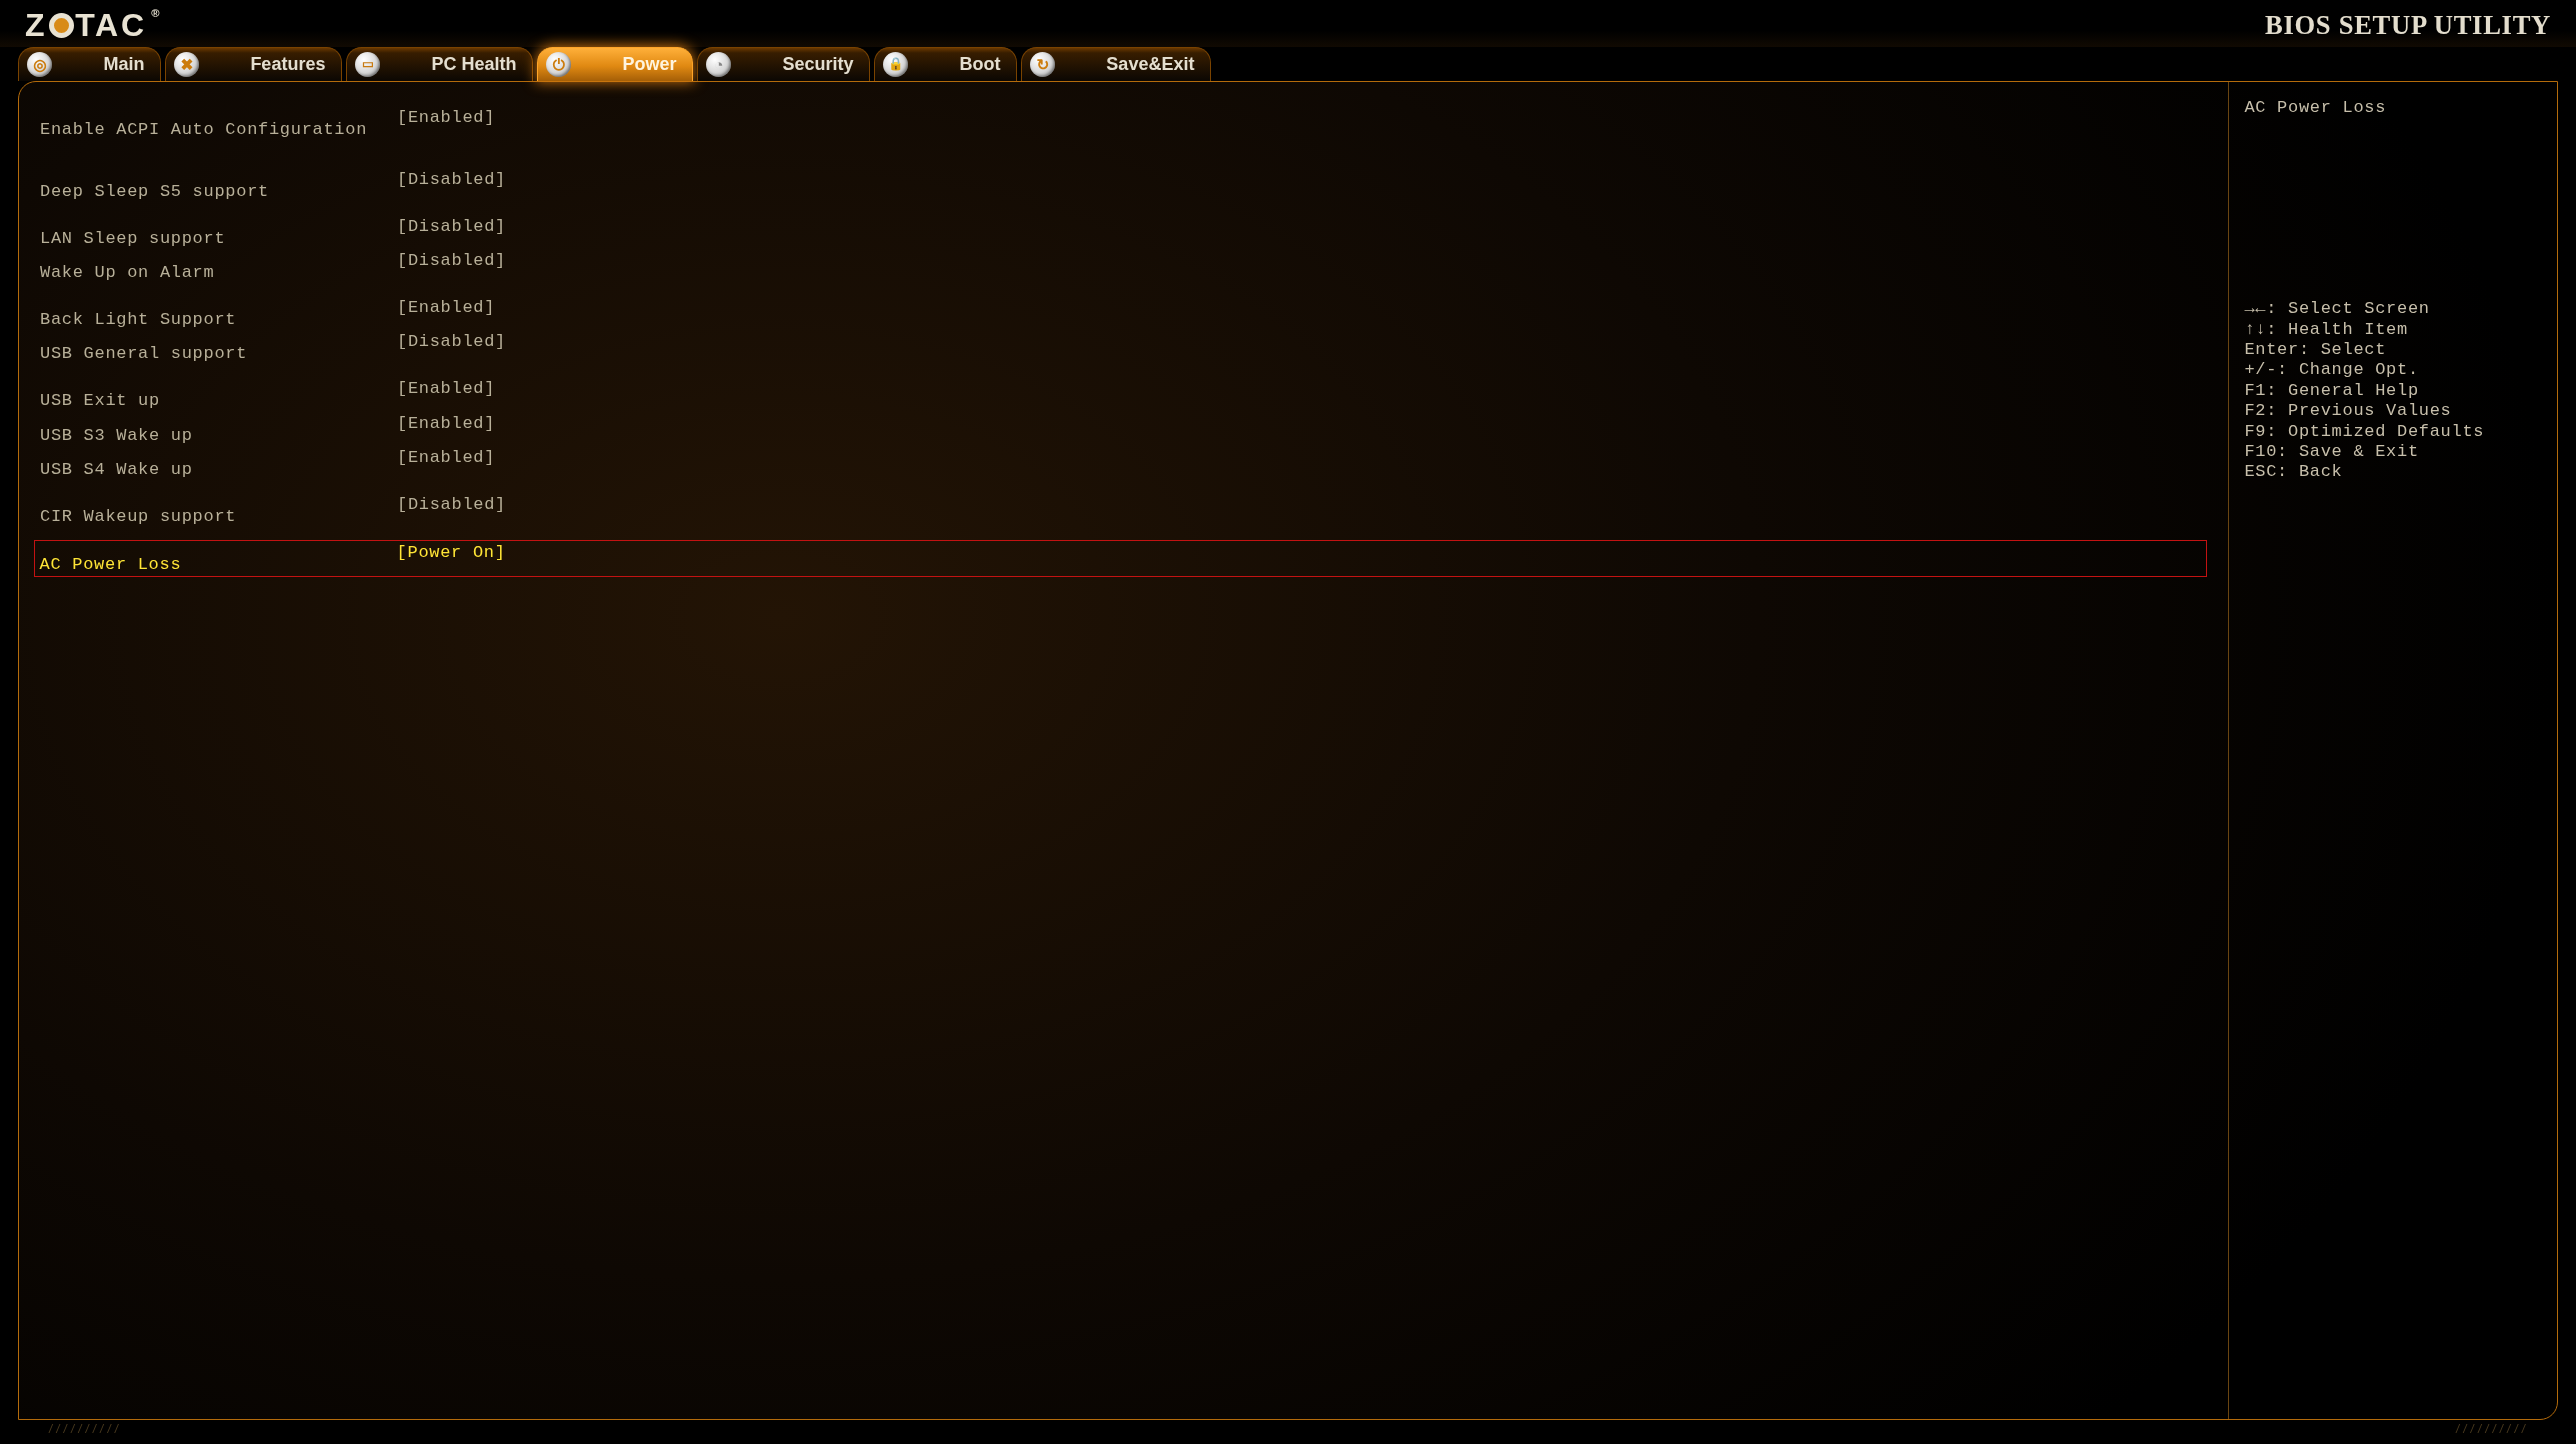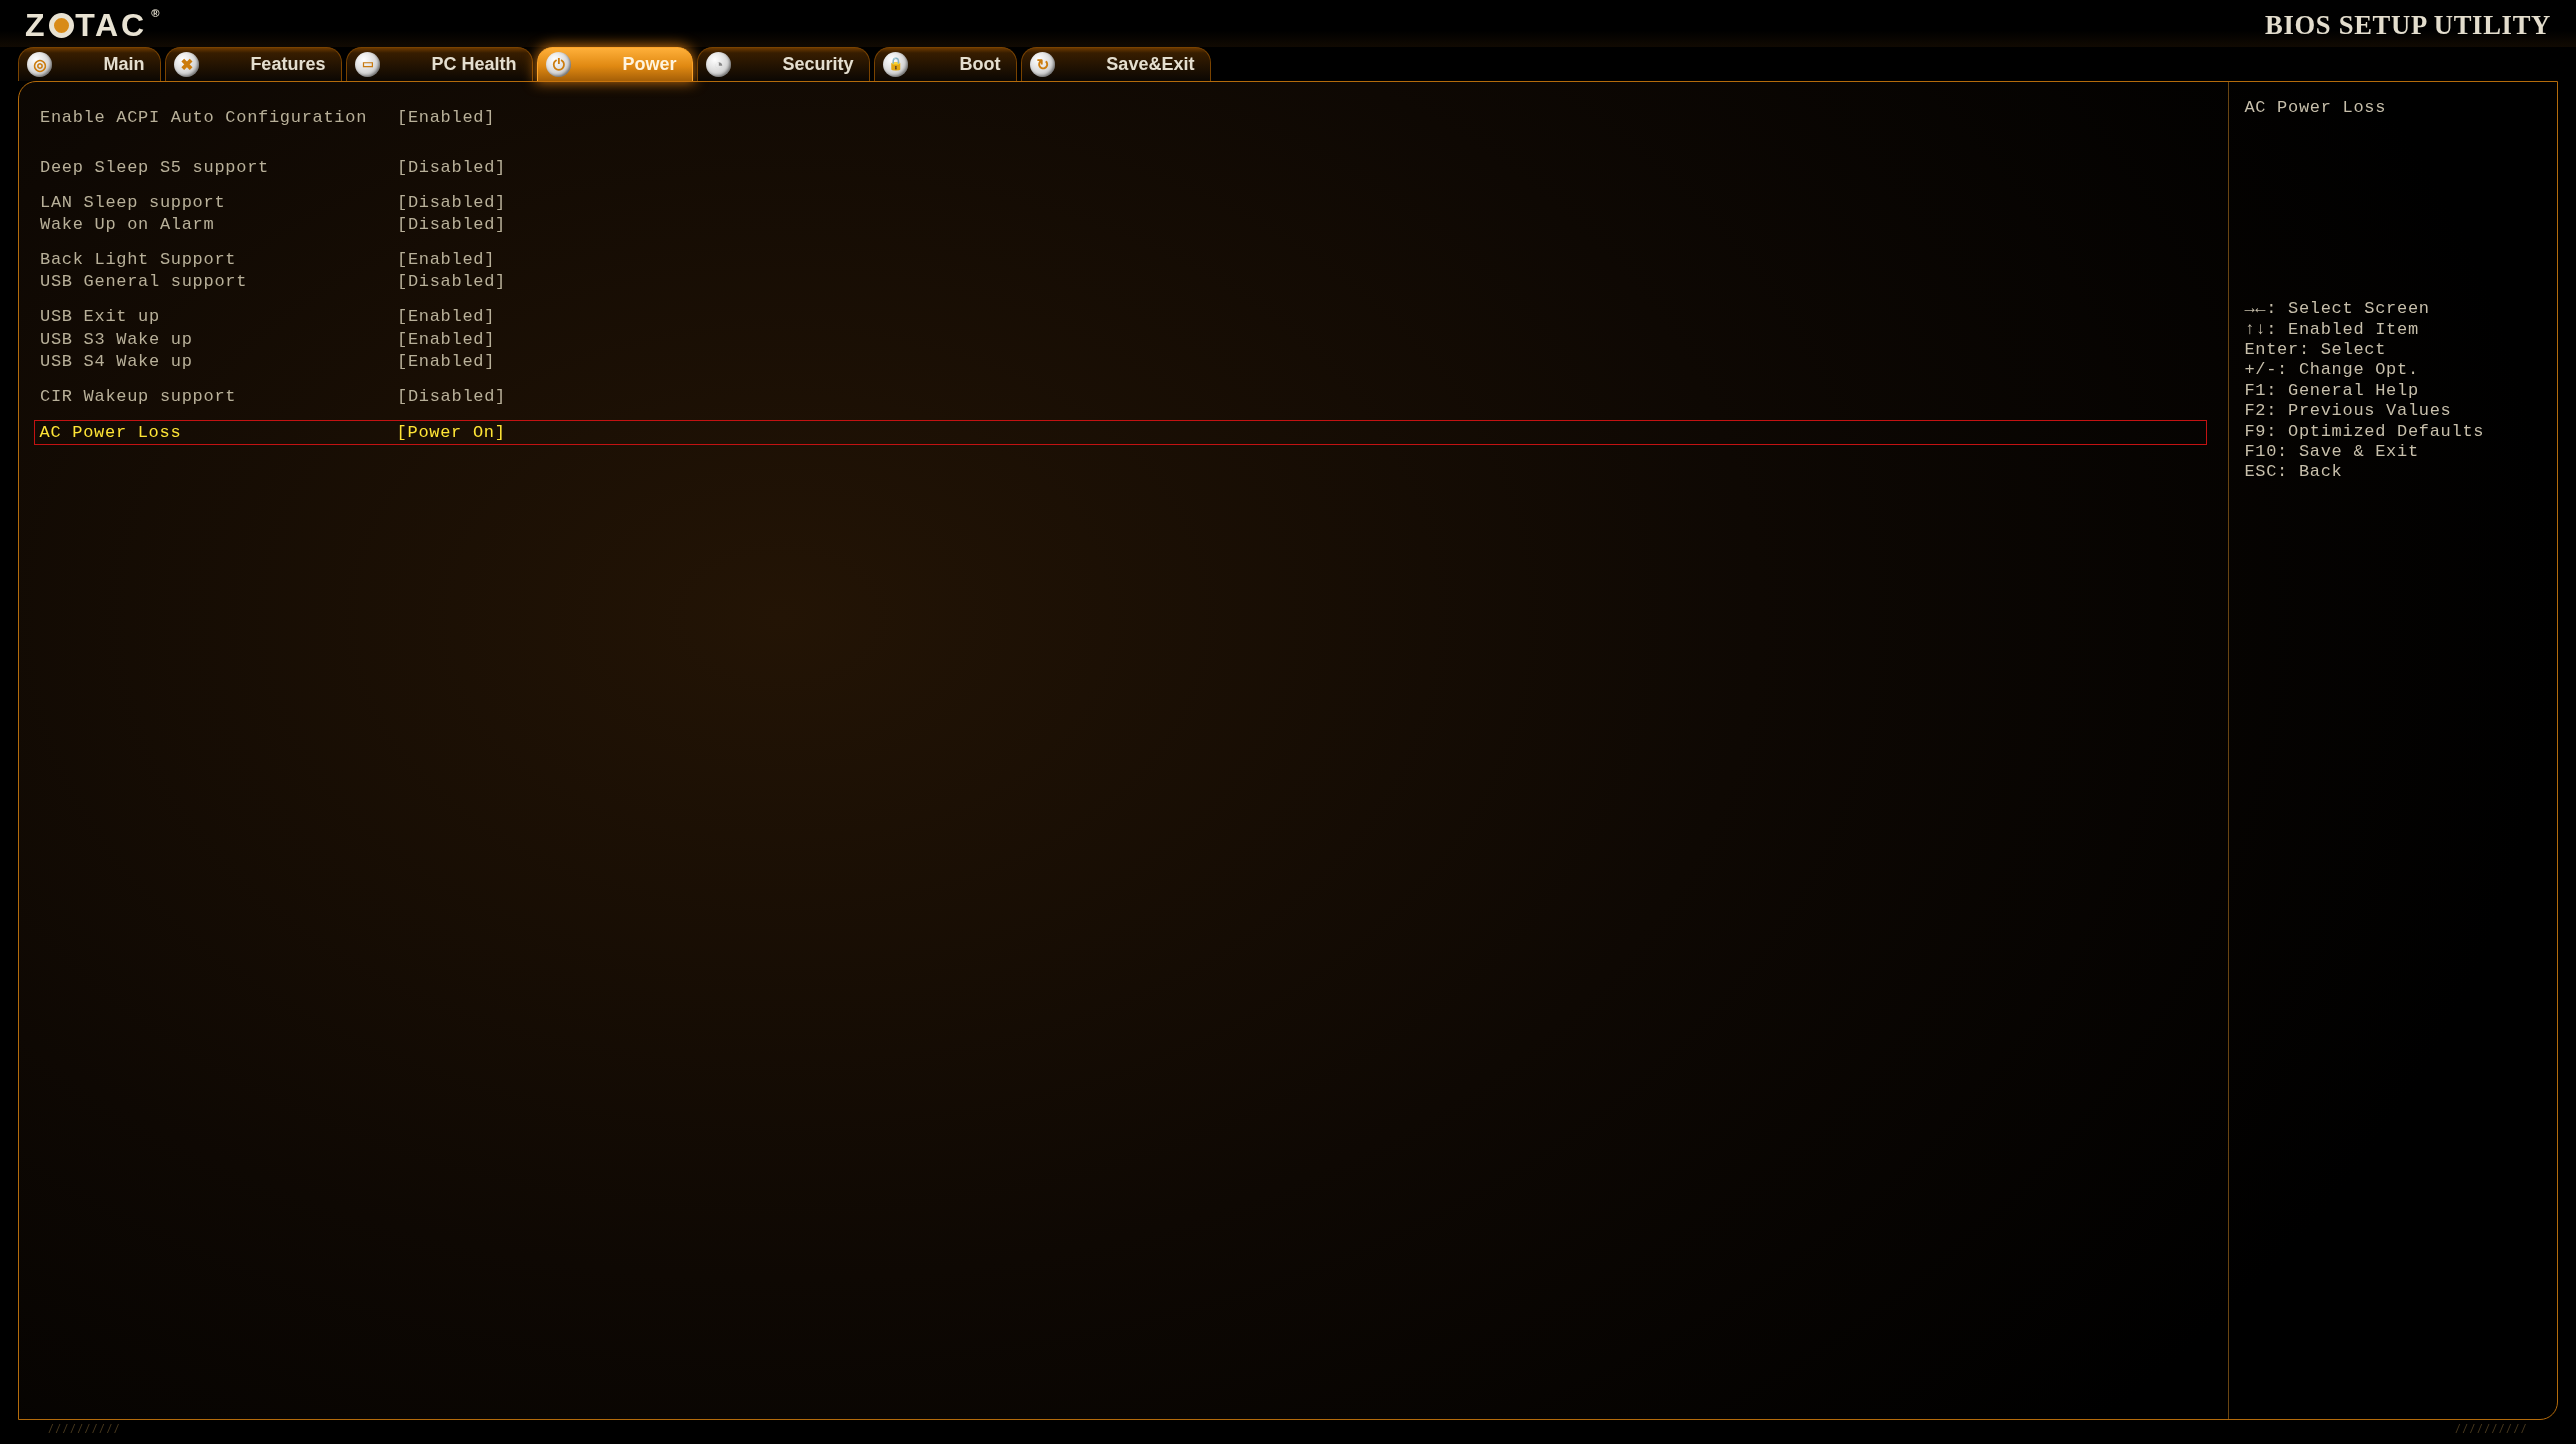--- a/index.html
+++ b/index.html
@@ -130,21 +130,21 @@
     letter-spacing: 0.7px;
     color: #c7bfab;
     display:flex;
     flex-direction:column;
   }
 
   .row {
     display: flex;
     padding: 1.4px 0;
   }
-  .row .lbl { flex: 0 0 357px; }
+  .row .lbl { flex: 0 0 357px; margin-top: 12px; }
   .row .val { flex: 0 0 auto; }
   .spacer { height: 28px; }
   .spacer-sm { height: 12.6px; }
 
   .row.selected {
     color: #ffe536;
     border: 1.4px solid #c31212;
     margin-left: -5.6px;
     padding-left: 4.2px;
     padding-right: 4.2px;
@@ -275,21 +275,21 @@
       <div class="spacer-sm"></div>
       <div class="row selected">
         <span class="lbl">AC Power Loss</span>
         <span class="val">[Power On]</span>
       </div>
     </div>
   <div class="help-pane">
     <div class="help-title">AC Power Loss</div>
     <div class="help-keys" id="help-keys">
         <div>→←: Select Screen</div>
-        <div>↑↓: Enabled Item</div>
+        <div>↑↓: Health Item</div>
         <div>Enter: Select</div>
         <div>+/-: Change Opt.</div>
         <div>F1: General Help</div>
         <div>F2: Previous Values</div>
         <div>F9: Optimized Defaults</div>
         <div>F10: Save &amp; Exit</div>
         <div>ESC: Back</div>
       </div>
   </div>
 </div>

